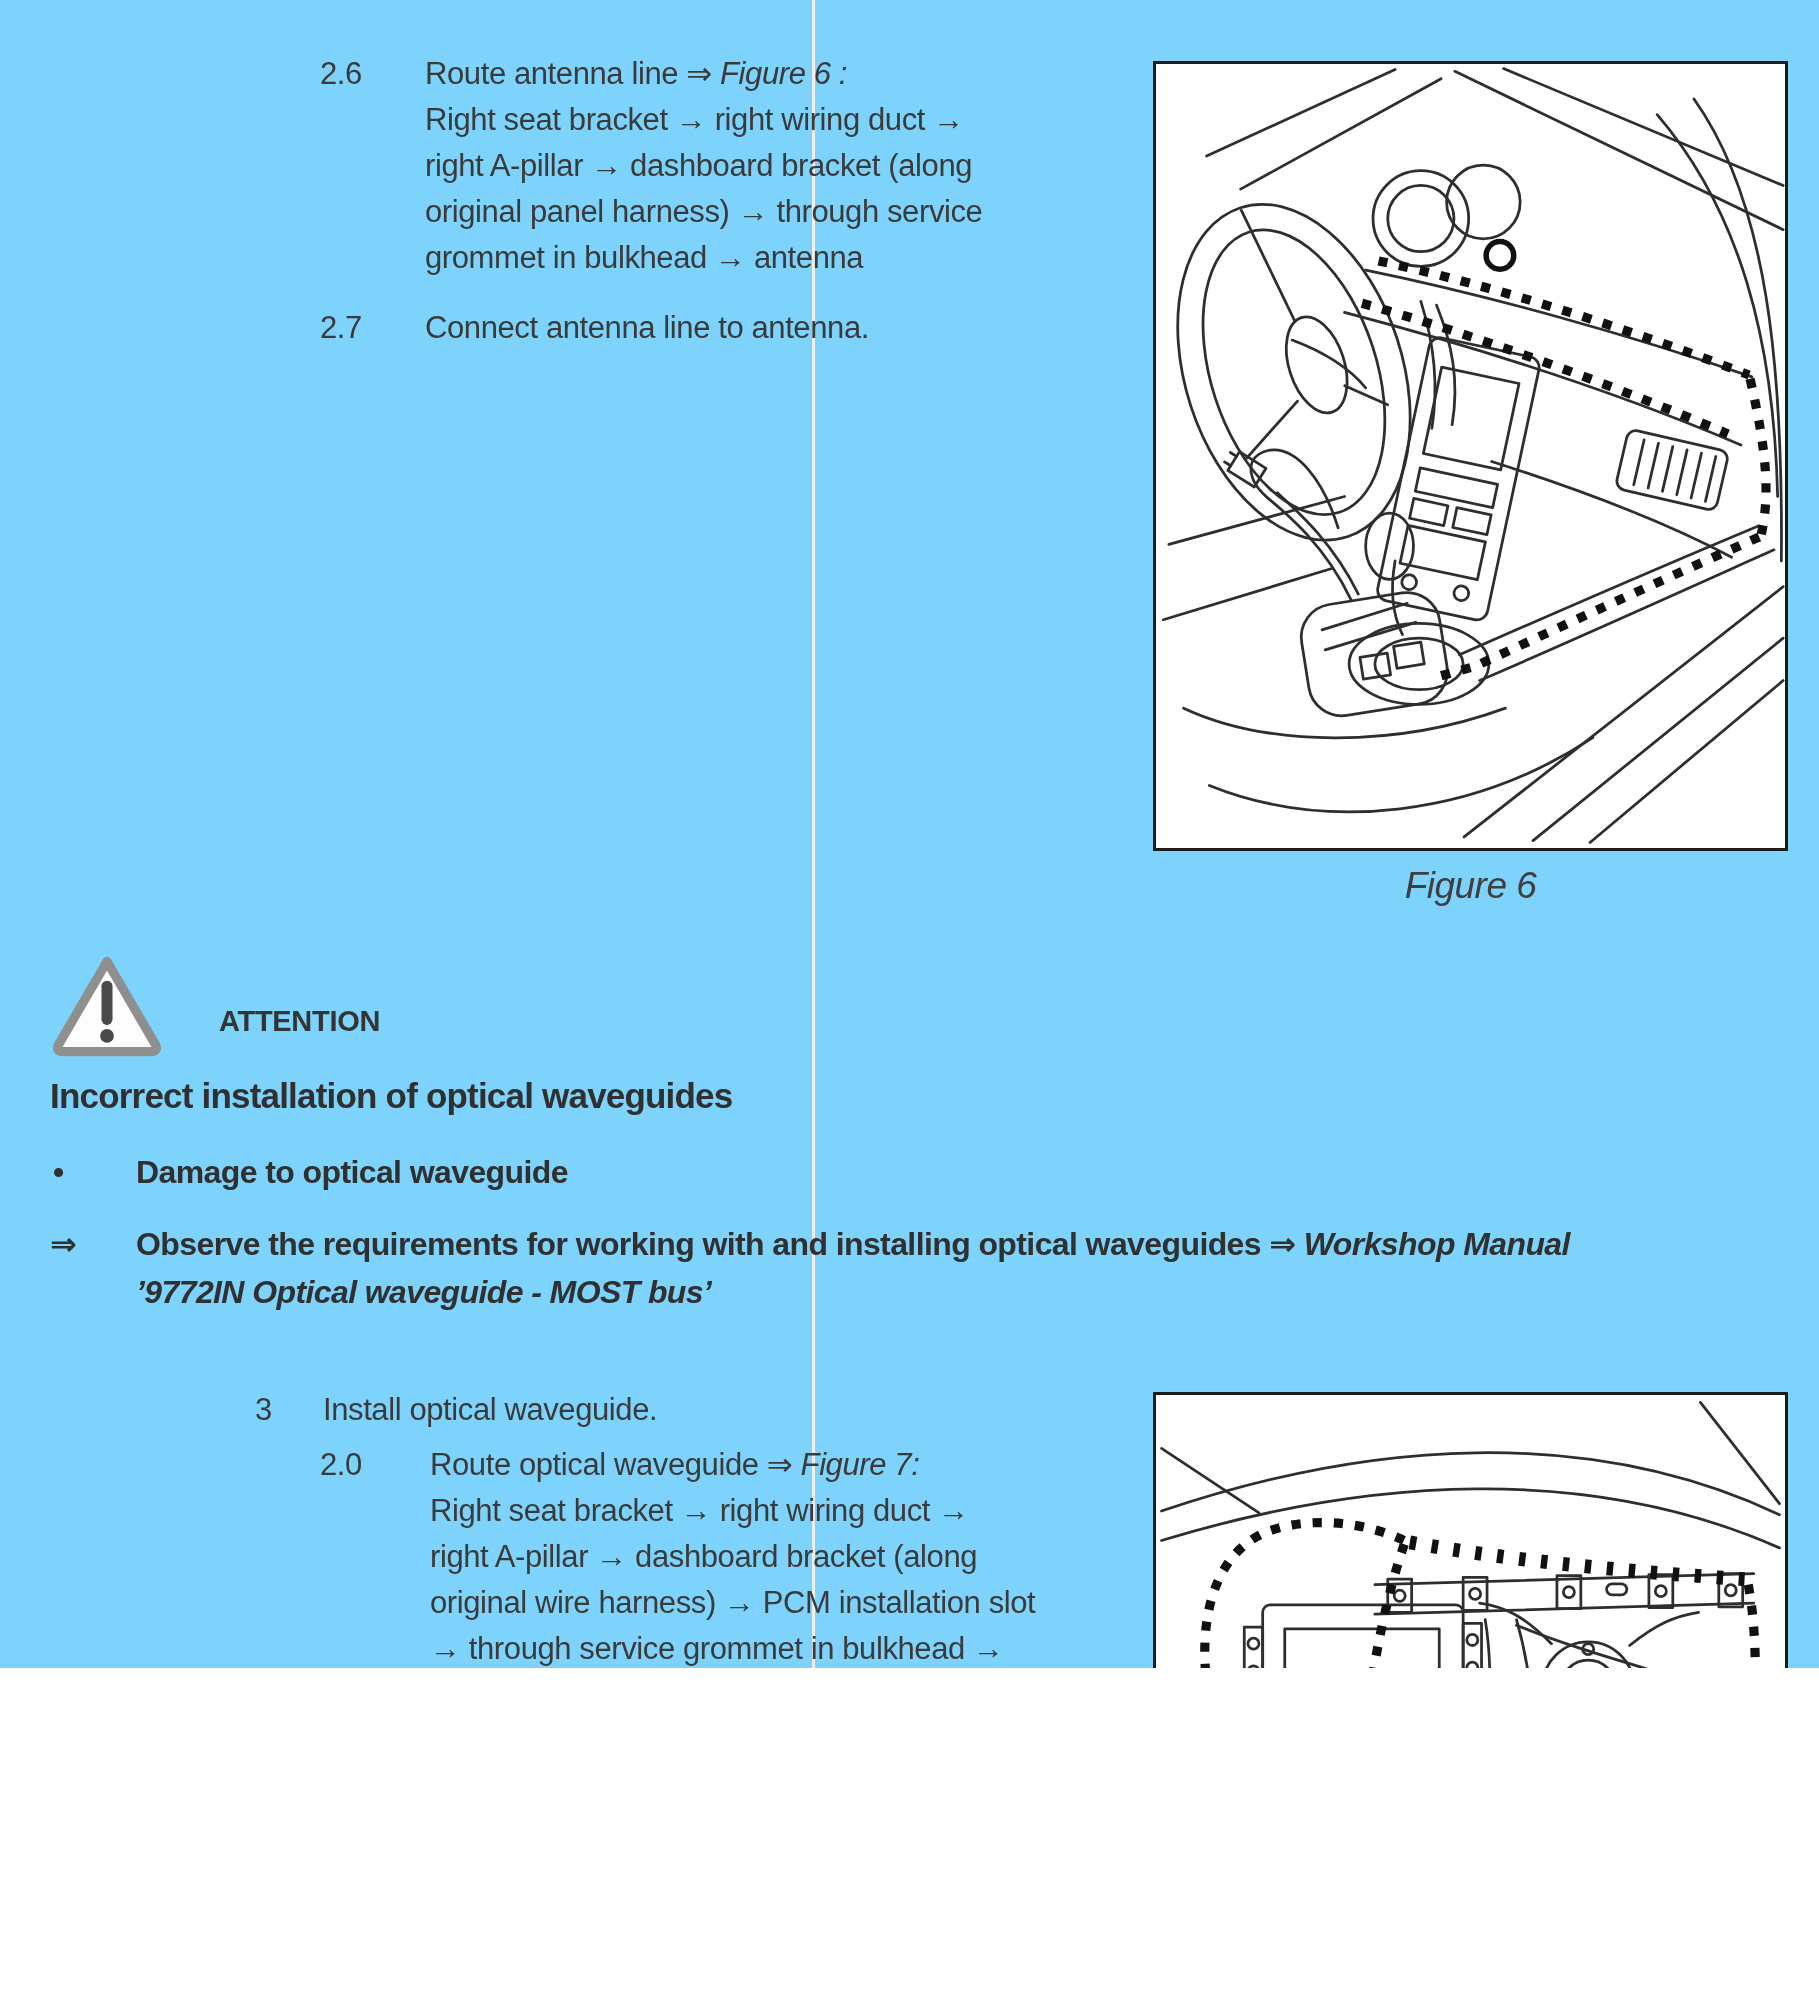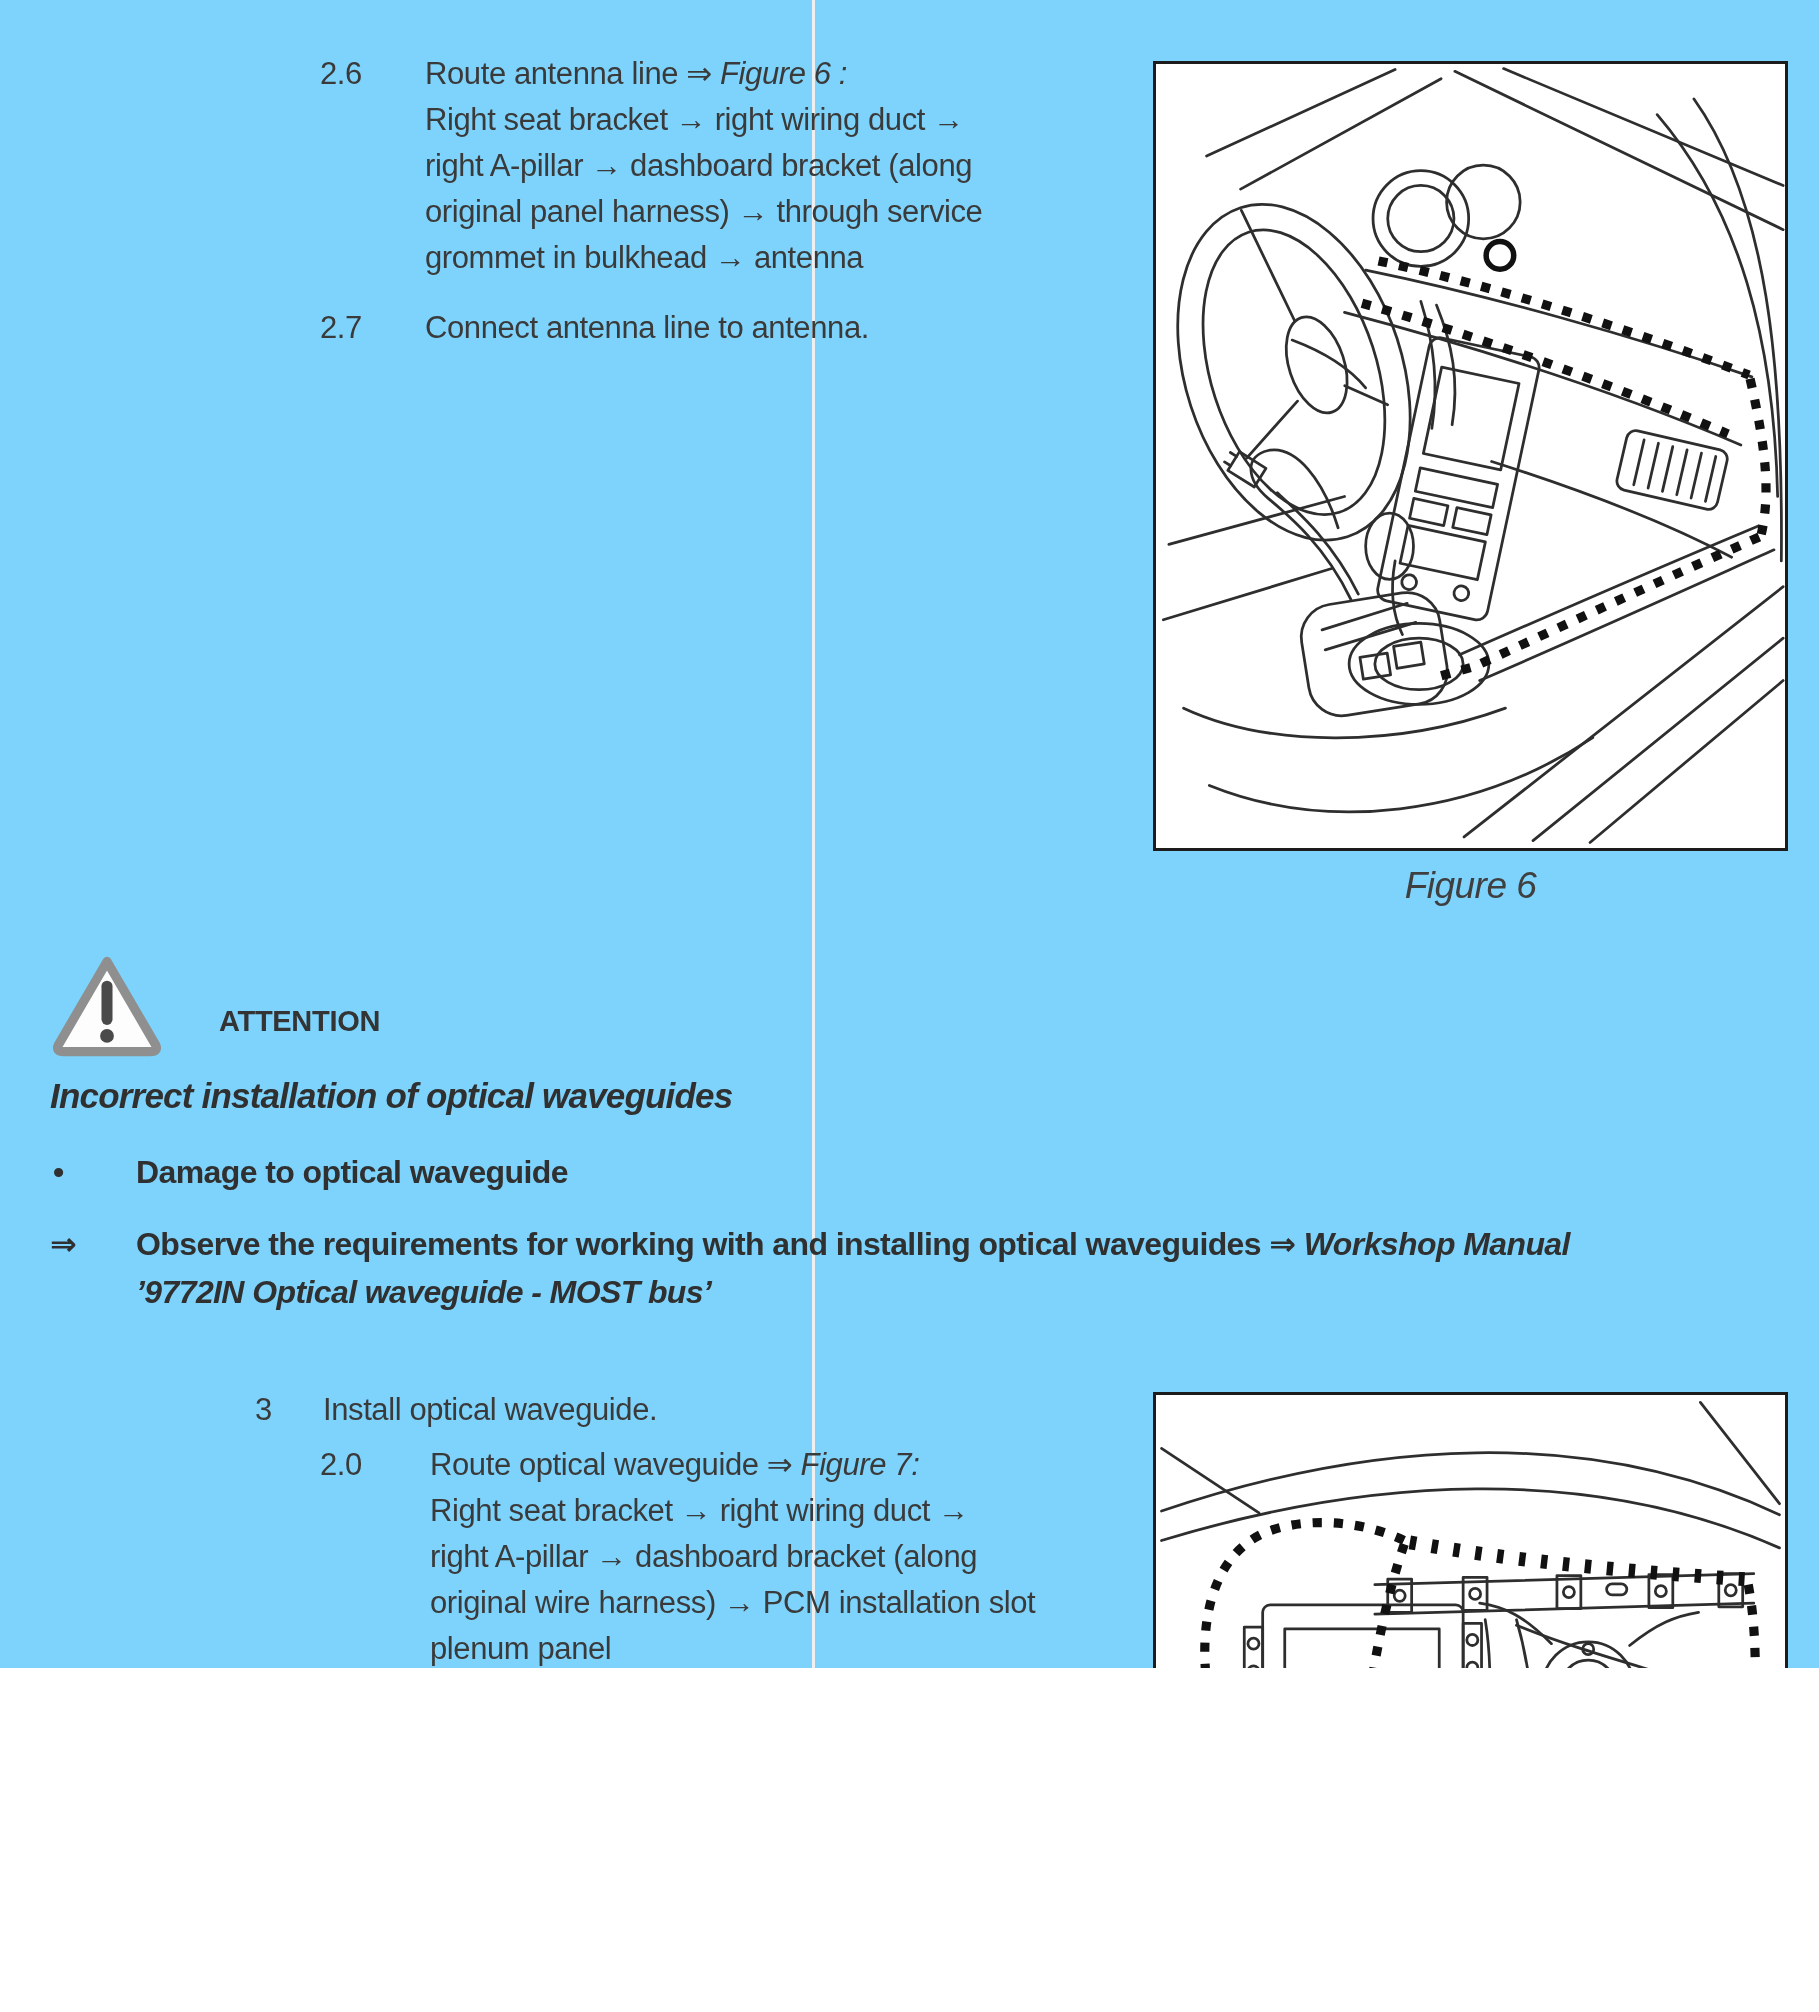--- a/index.html
+++ b/index.html
@@ -24,21 +24,21 @@
   }
   .figbox svg{display:block;width:100%;height:100%;}
   .figcap{
     position:absolute;text-align:center;
     font-style:italic;font-size:37px;color:#3f3f3f;letter-spacing:-0.5px;
   }
   .warn-label{
     position:absolute;font-weight:bold;font-size:29px;color:#343434;letter-spacing:-0.3px;
   }
   .warn-heading{
-    position:absolute;font-weight:bold;font-size:35px;color:#303030;letter-spacing:-0.8px;white-space:nowrap;font-style:italic;
+    position:absolute;font-weight:bold;font-size:35px;color:#303030;letter-spacing:-0.8px;white-space:nowrap;
   }
   .warn-row{
     position:absolute;display:flex;font-weight:bold;font-size:32px;
     line-height:48px;color:#303030;letter-spacing:-0.6px;
   }
   .warn-row .marker{flex:0 0 auto;}
   .scanline{position:absolute;background:#efefef;}
   .ln{fill:none;stroke:#2e2e2e;stroke-width:3;stroke-linecap:round;stroke-linejoin:round;}
   .dot{fill:none;stroke:#111111;stroke-width:10;stroke-dasharray:10 13;}
   .tick{fill:none;stroke:#111111;stroke-width:15;stroke-dasharray:7 17;}
@@ -200,20 +200,21 @@
     <div class="line">Install optical waveguide.</div>
   </div>
 
   <div class="step" style="left:320px;top:1442px;">
     <span class="stepnum" style="width:110px;">2.0</span>
     <div>
       <div class="line"><span>Route optical waveguide </span><span class="ref">⇒ </span><span class="ref">Figure 7</span><span class="ref">:</span></div>
       <div class="line">Right seat bracket → right wiring duct →</div>
       <div class="line">right A-pillar → dashboard bracket (along</div>
       <div class="line">original wire harness) → PCM installation slot</div>
+      <div class="line">→ through service grommet in bulkhead →</div>
       <div class="line">plenum panel</div>
     </div>
   </div>
 
   <div class="figbox" style="left:1153px;top:1392px;width:635px;height:507px;">
     <svg viewBox="0 0 684 544" preserveAspectRatio="none">
 
       <g>
         <path class="ln" d="M6,126 C230,50 470,32 678,130"></path>
         <path class="ln" d="M6,158 C230,90 470,74 678,166"></path>

